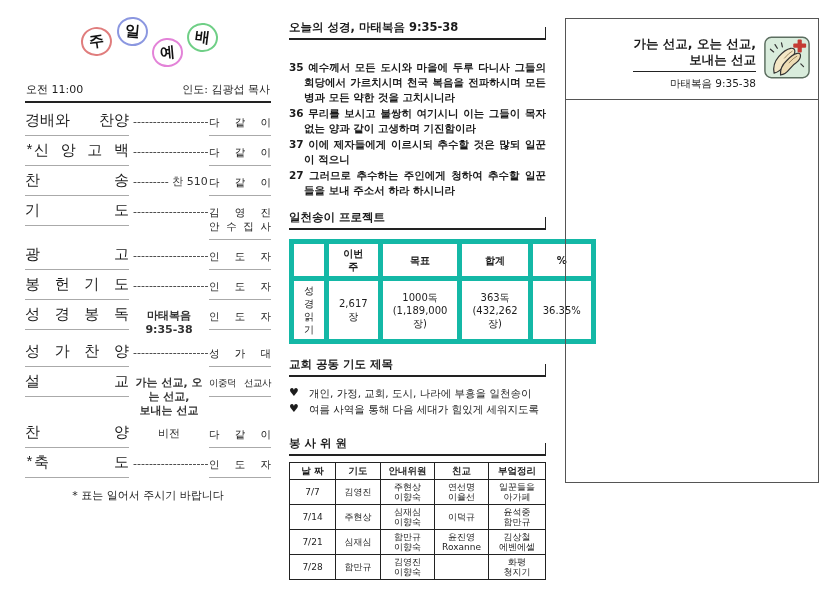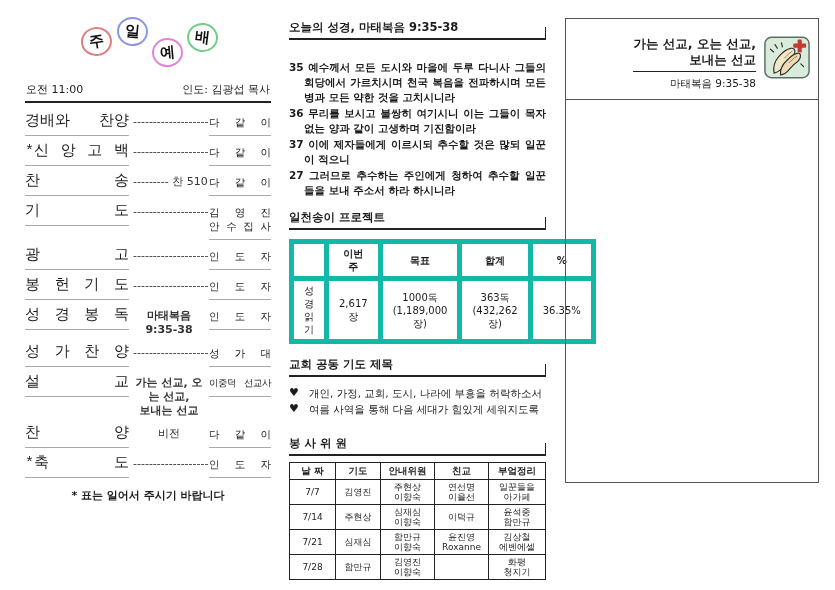--- a/index.html
+++ b/index.html
@@ -34,21 +34,21 @@
     overflow:hidden; white-space:nowrap; padding:0 4px; color:#333;
   }
   .w-mid.texty { white-space:pre-line; font-weight:bold; }
   .w-mid.plain { white-space:pre-line; font-weight:normal; }
   .w-right {
     width:62px; font-size:10.5px; line-height:14px;
     text-align:justify; text-align-last:justify;
     border-bottom:1px solid #aaa; padding-bottom:6px; white-space:pre-line;
   }
   .w-right.shrink { font-size:9.5px; letter-spacing:-0.5px; }
-  .footnote { text-align:center; font-size:11px; margin-top:10px;font-weight:bold; }
+  .footnote { text-align:center; font-size:11px; margin-top:10px; }
   
   .mid-col { position:absolute; left:289px; top:20px; width:257px; }
   .section-header {
     position:relative; font-size:11.5px; font-weight:bold;
     padding-bottom:3px; border-bottom:2px solid #222;
   }
   .section-header::after {
     content:""; position:absolute; right:0; bottom:0; height:11px;
     border-right:1.5px solid #222;
   }
@@ -200,21 +200,21 @@
 (432,262장)</td>
         <td>36.35%</td>
       </tr>
     </tbody>
       </table>
 
     <div class="section-header prayer-header">교회 공동 기도 제목</div>
     <div class="prayer-list">
       <div class="prayer-item">
         <span class="heart">♥</span>
-        <span>개인, 가정, 교회, 도시, 나라에 부흥을 허락하소서</span>
+        <span>개인, 가정, 교회, 도시, 나라에 부흥을 일천송이</span>
       </div>
       <div class="prayer-item">
         <span class="heart">♥</span>
         <span>여름 사역을 통해 다음 세대가 힘있게 세워지도록</span>
       </div>
     </div>
 
     <div class="section-header comm-header">봉 사 위 원</div>
     <table class="comm-table">
       <tbody>

